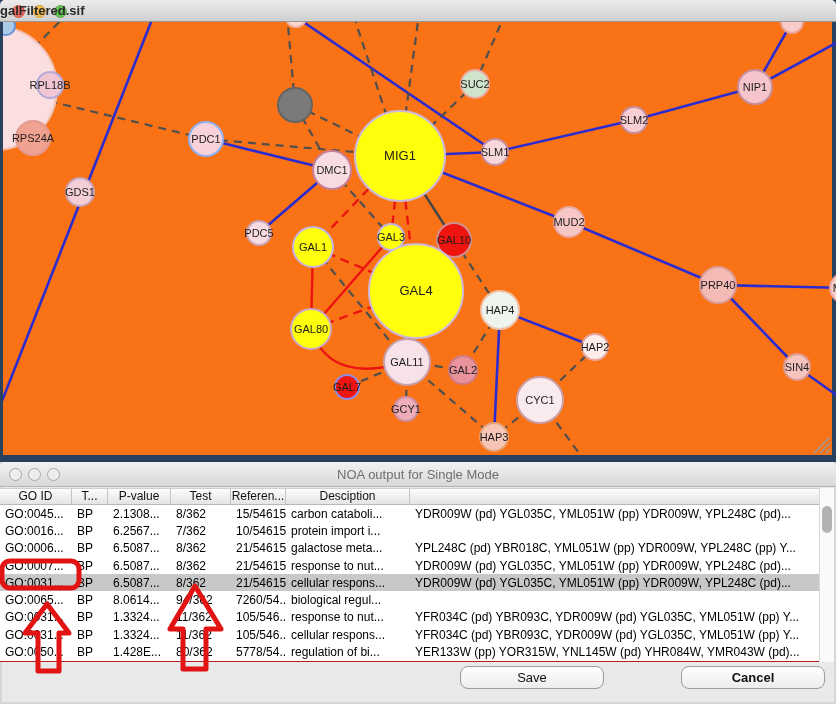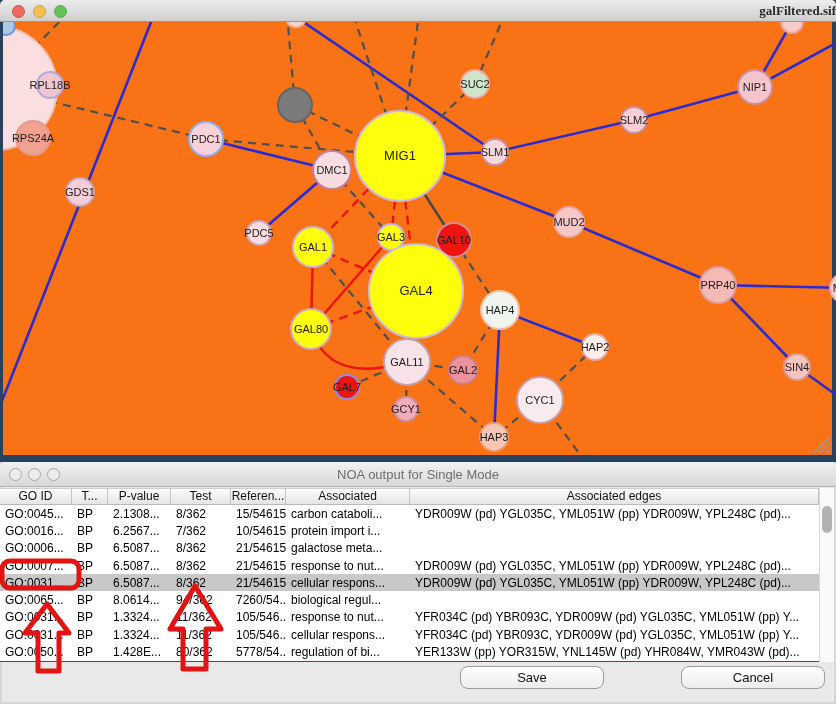--- a/index.html
+++ b/index.html
@@ -6,22 +6,22 @@
   .stage{position:relative;width:836px;height:704px;overflow:hidden;
          font-family:"Liberation Sans",sans-serif;background:#fff;}
 
   
   .gwin{position:absolute;left:0;top:0;width:836px;height:462px;box-sizing:border-box;
         background:#f97316;border-left:3px solid #28415f;border-right:4px solid #28415f;
         border-bottom:7px solid #28415f;}
   .gtitlebar{position:absolute;left:0;top:0;width:836px;height:22px;z-index:5;
         background:linear-gradient(#ececec,#cfcfcf);border-bottom:1px solid #979797;
         border-radius:5px 5px 0 0;box-sizing:border-box;}
-  .gtitle{position:absolute;left:0;right:0;top:0;height:22px;line-height:22px;text-align:right;
-        font-size:13px;font-weight:bold;color:#2a2a2a;font-family:Liberation Serif, serif;}
+  .gtitle{position:absolute;left:0;right:0;top:0;height:22px;line-height:22px;text-align:left;
+        font-size:13px;font-weight:bold;color:#2a2a2a;}
   .tl{position:absolute;top:4.5px;width:13px;height:13px;border-radius:50%;box-sizing:border-box;}
   .tl.close{left:12px;border:1px solid #c9584e;}
   .tl.min{left:33px;border:1px solid #cf9f43;}
   .tl.zoom{left:54px;border:1px solid #6aa350;}
   .netsvg{position:absolute;left:0;top:22px;width:836px;height:434px;}
 
   
   .nwin{position:absolute;left:0;top:462px;width:836px;height:242px;background:#e9e9e9;
         box-sizing:border-box;border-left:2px solid #d6d6d6;border-right:2px solid #d6d6d6;
         border-bottom:2px solid #d6d6d6;}
@@ -48,21 +48,21 @@
   .w0{width:72px}.w1{width:36px}.w2{width:63px}.w3{width:60px}.w4{width:55px}.w5{width:124px}
   .w6{flex:1 1 auto;min-width:0;}
 
   .vscroll{position:absolute;left:819px;top:488px;width:15px;height:174px;background:#fafafa;
         border-left:1px solid #d8d8d8;box-sizing:border-box;z-index:1;}
   .vthumb{position:absolute;left:2px;top:18px;width:10px;height:27px;background:#b2b2b2;border-radius:5px;}
 
   .btn{position:absolute;top:666px;width:144px;height:23px;z-index:2;
         background:linear-gradient(#ffffff,#ececec);border:1px solid #9c9c9c;border-radius:8px;
         font-size:13px;text-align:center;line-height:21px;color:#111;box-sizing:border-box;}
-  .btn.save{left:460px;} .btn.cancel{left:681px;}
+  .btn.save{left:460px;} .btn.cancel{left:681px;font-weight:bold;}
 
   .annot{position:absolute;left:0;top:0;width:836px;height:704px;z-index:50;pointer-events:none;}
 </style>
 </head>
 <body>
 
 <div class="stage">
 
   <div class="gwin">
     <svg class="netsvg" viewBox="0 22 836 434">
@@ -265,22 +265,21 @@
     <div class="ntitle">NOA output for Single Mode</div>
   </div>
 
   <div class="twrap">
     <div class="thead" id="thead">
         <div class="thc w0">GO ID</div>
         <div class="thc w1">T...</div>
         <div class="thc w2">P-value</div>
         <div class="thc w3">Test</div>
         <div class="thc w4">Referen...</div>
-        <div class="thc w5">Associated</div>
-        <div class="thc w6">Associated edges</div>
+        <div class="thc w5">Desciption</div>
       </div>
     <div class="tbody" id="tbody">
         <div class="trow">
           <div class="tc w0">GO:0045...</div>
           <div class="tc w1">BP</div>
           <div class="tc w2">2.1308...</div>
           <div class="tc w3">8/362</div>
           <div class="tc w4">15/54615</div>
           <div class="tc w5">carbon cataboli...</div>
           <div class="tc w6">YDR009W (pd) YGL035C, YML051W (pp) YDR009W, YPL248C (pd)...</div>
@@ -293,20 +292,21 @@
           <div class="tc w4">10/54615</div>
           <div class="tc w5">protein import i...</div>
         </div>
         <div class="trow">
           <div class="tc w0">GO:0006...</div>
           <div class="tc w1">BP</div>
           <div class="tc w2">6.5087...</div>
           <div class="tc w3">8/362</div>
           <div class="tc w4">21/54615</div>
           <div class="tc w5">galactose meta...</div>
+          <div class="tc w6">YPL248C (pd) YBR018C, YML051W (pp) YDR009W, YPL248C (pp) Y...</div>
         </div>
         <div class="trow">
           <div class="tc w0">GO:0007...</div>
           <div class="tc w1">BP</div>
           <div class="tc w2">6.5087...</div>
           <div class="tc w3">8/362</div>
           <div class="tc w4">21/54615</div>
           <div class="tc w5">response to nut...</div>
           <div class="tc w6">YDR009W (pd) YGL035C, YML051W (pp) YDR009W, YPL248C (pd)...</div>
         </div>

